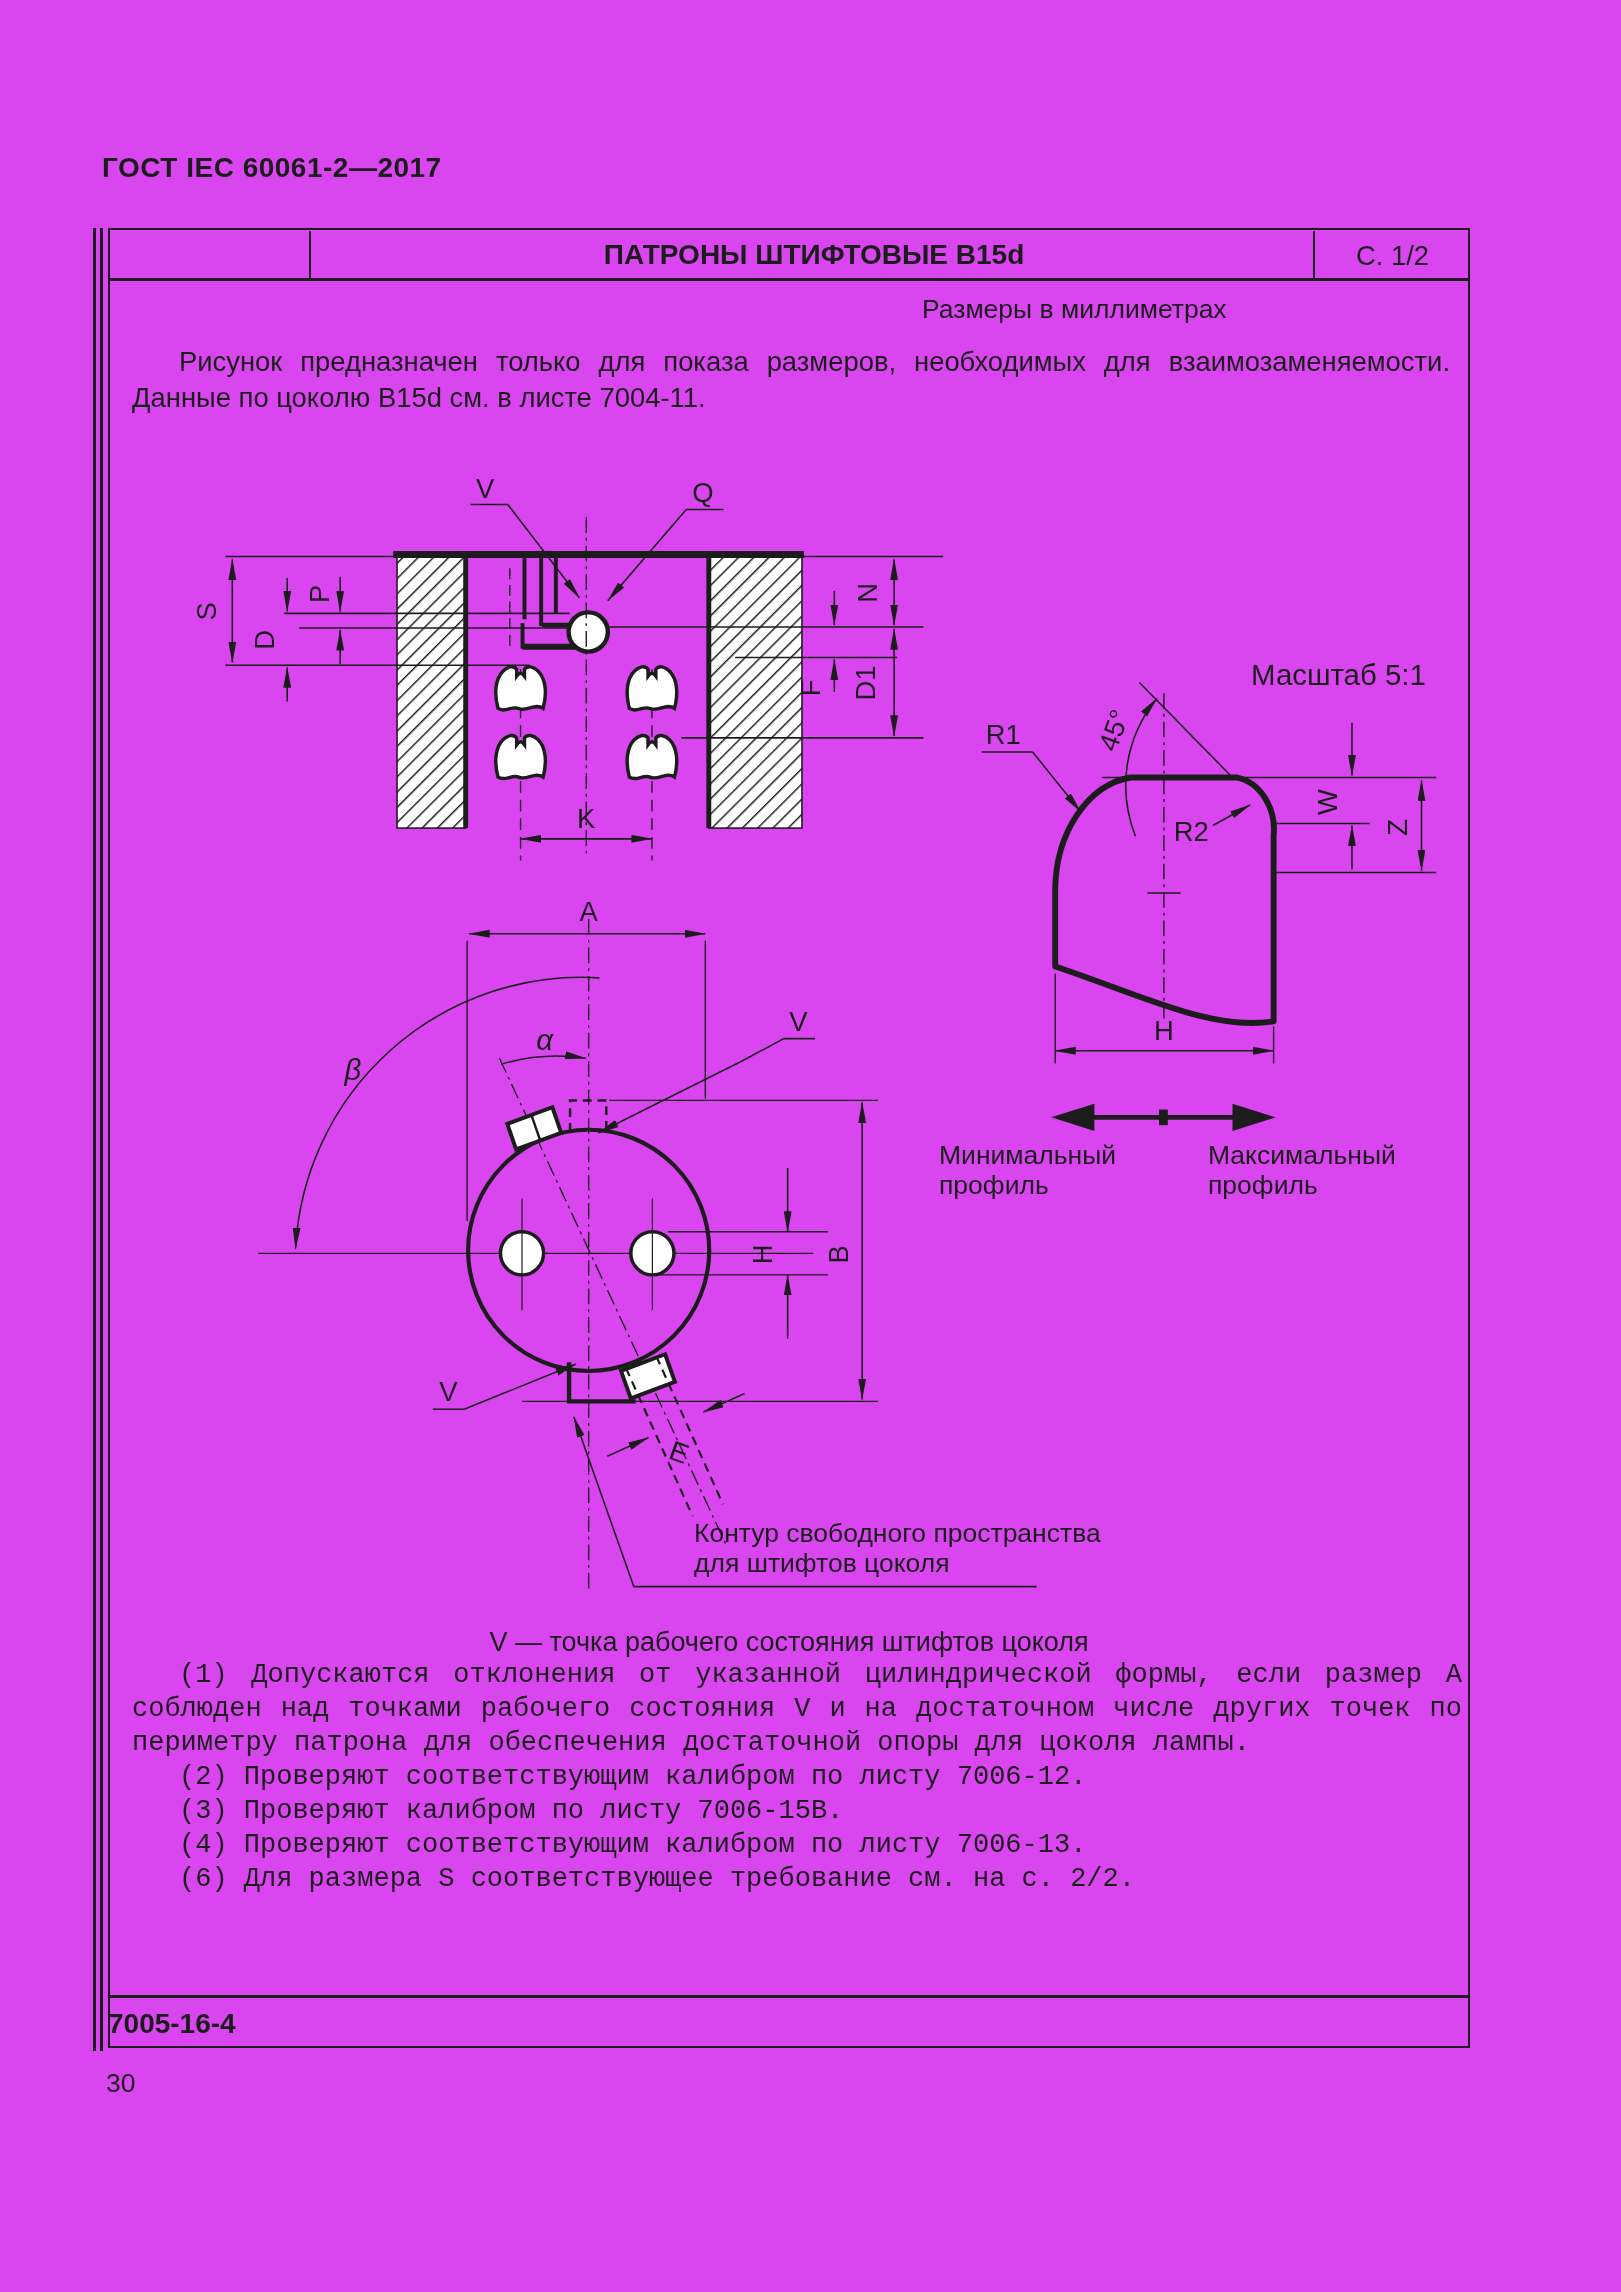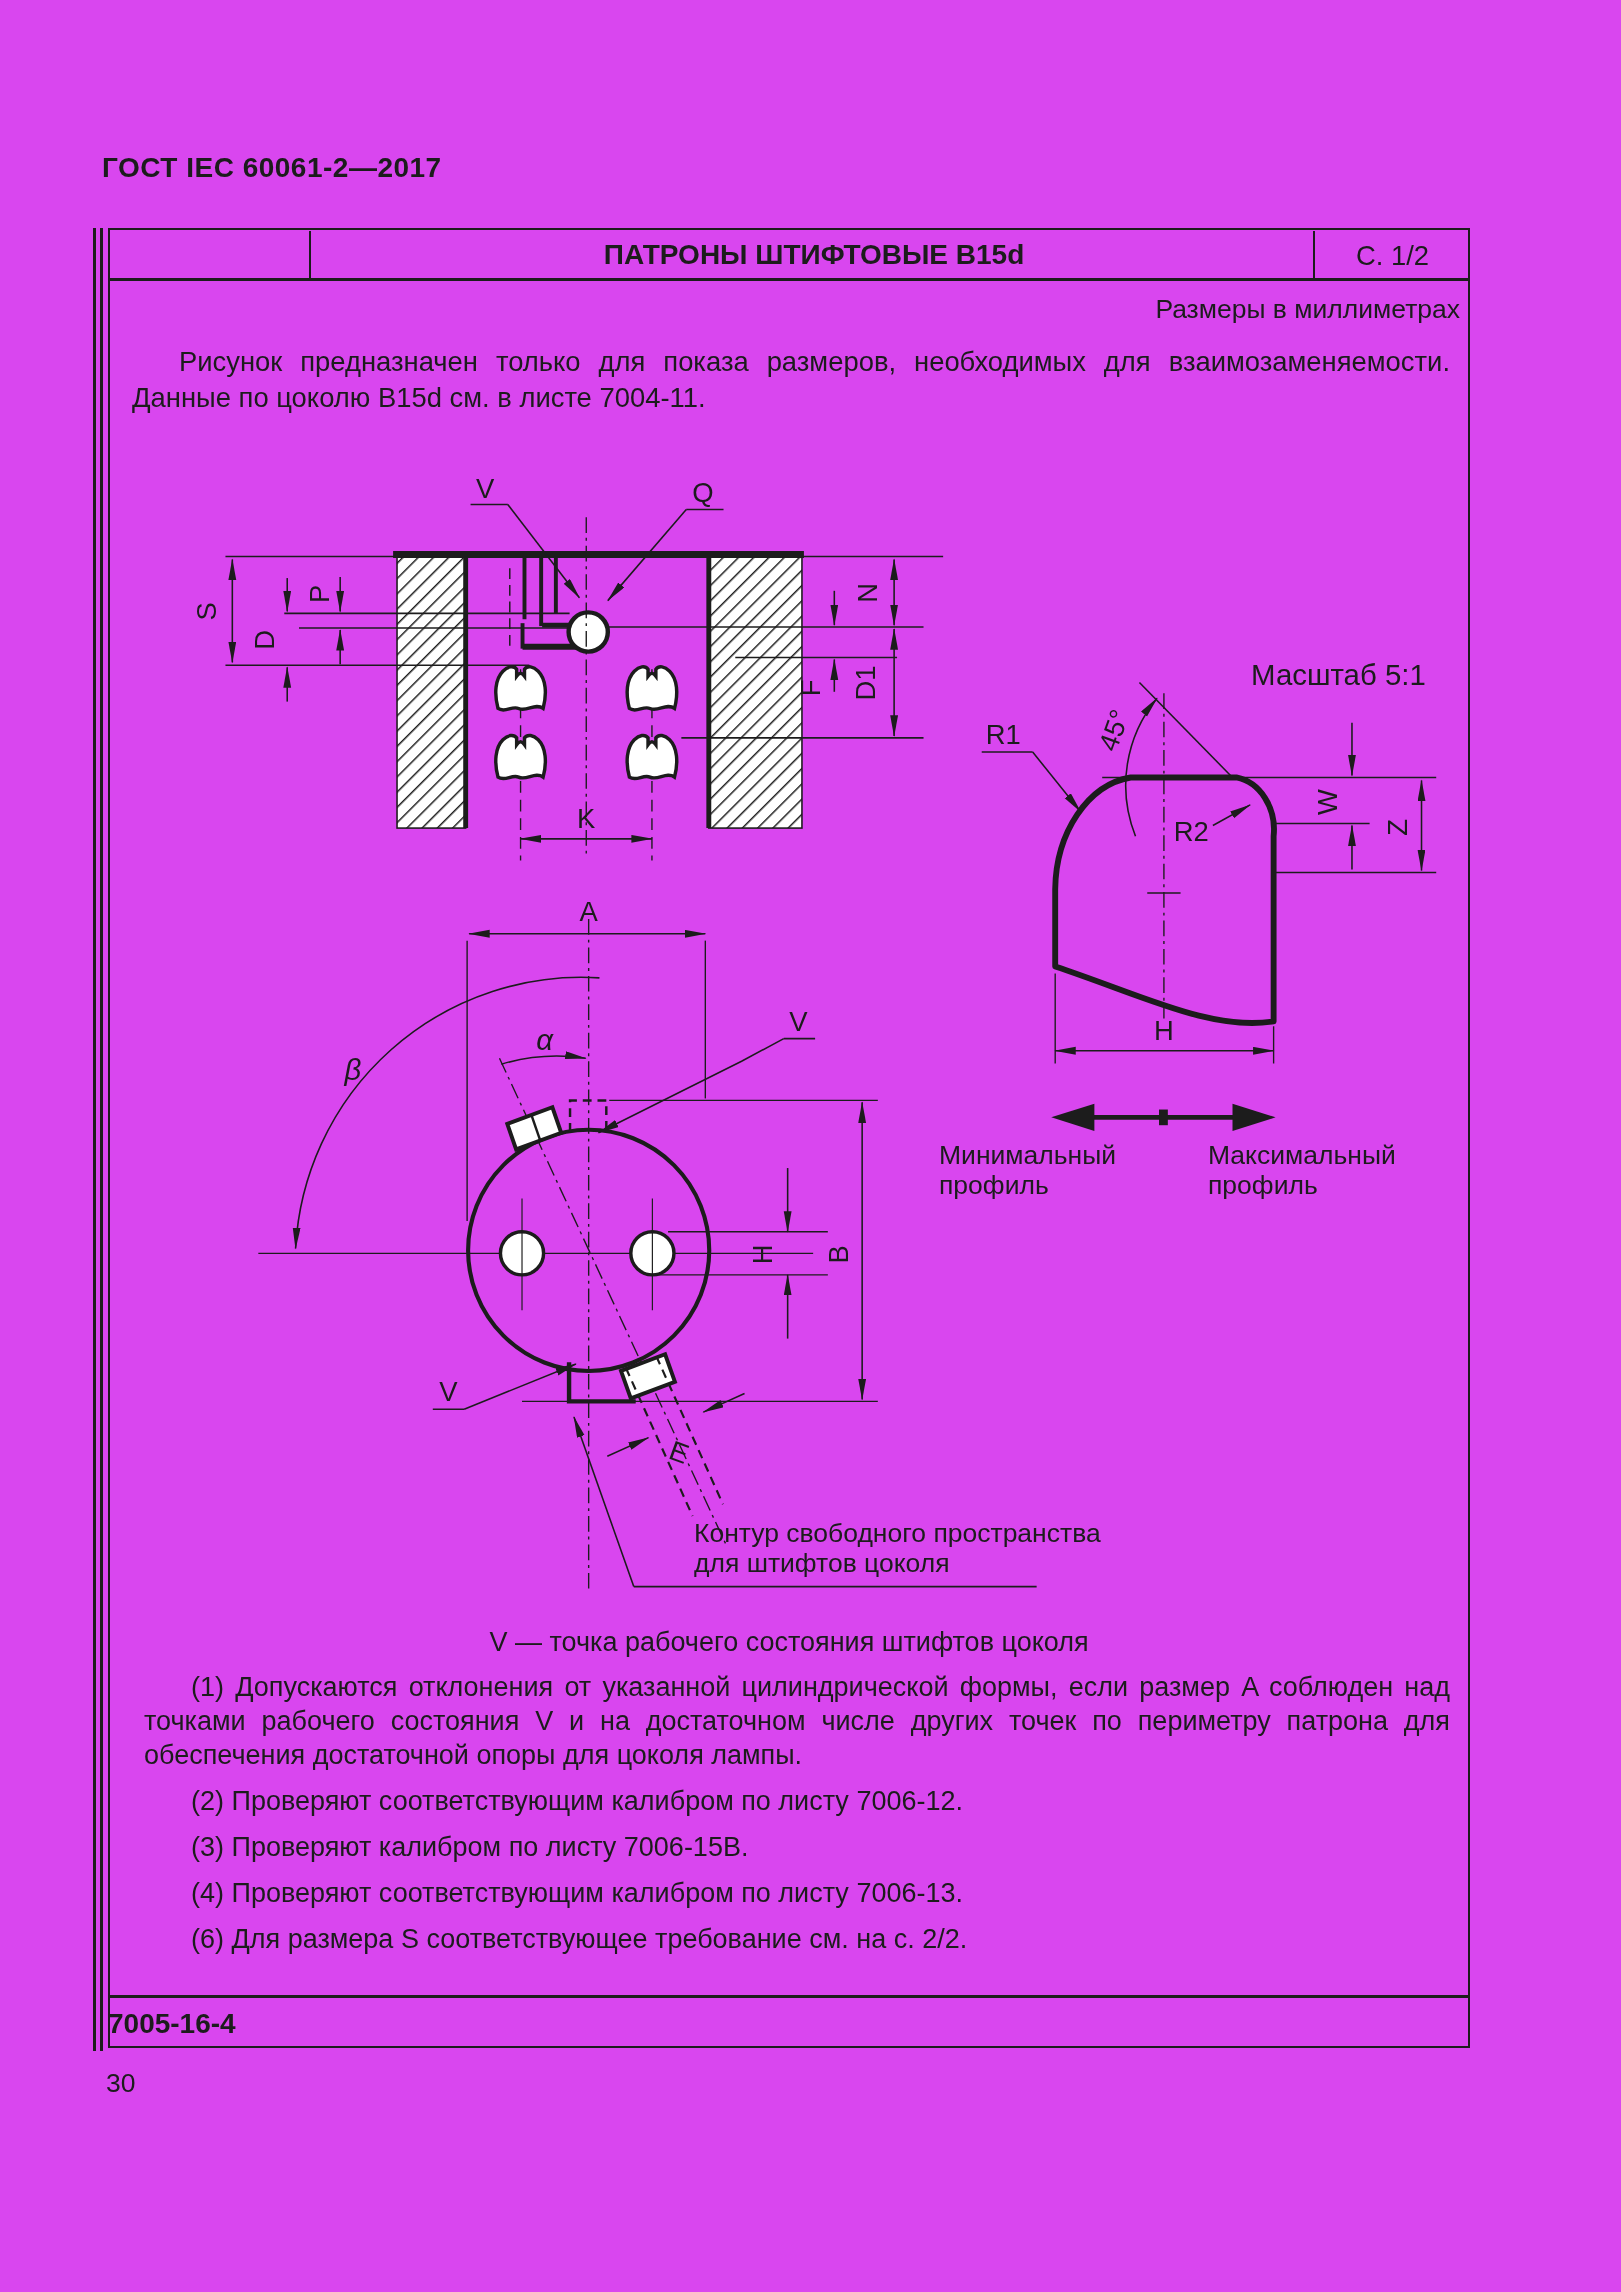--- a/index.html
+++ b/index.html
@@ -8,29 +8,29 @@
   .abs{position:absolute;}
   .gost-head{left:102px;top:152px;font-size:28px;font-weight:bold;letter-spacing:0.5px;}
   
   .vrule{width:2.9px;background:#1c1c1c;top:228px;height:1823px;}
   .box{left:108px;top:228px;width:1362px;height:1820px;border:2.5px solid #1c1c1c;box-sizing:border-box;}
   .hdr-row{left:108px;top:228px;width:1362px;height:53px;border:2.5px solid #1c1c1c;border-bottom:3.9px solid #1c1c1c;box-sizing:border-box;}
   .hdr-div1{left:309px;top:231px;width:2px;height:48px;background:#1c1c1c;}
   .hdr-div2{left:1313px;top:231px;width:2px;height:48px;background:#1c1c1c;}
   .hdr-title{left:314px;top:239px;width:1000px;text-align:center;font-weight:bold;font-size:28px;}
   .hdr-page{left:1315px;top:240px;width:155px;text-align:center;font-size:27.4px;}
-  .units{left:880px;top:294px;width:580px;text-align:right;font-size:26.5px;}
+  .units{left:922px;top:294px;width:580px;text-align:left;font-size:26.5px;}
   .intro{left:132px;top:344px;width:1318px;font-size:27.4px;line-height:36px;text-align:justify;text-indent:47px;}
   .contour-note{left:694px;top:1518px;width:412px;font-size:26.5px;line-height:30px;}
   .minp{left:939px;top:1140px;width:255px;font-size:26.5px;line-height:30px;}
   .maxp{left:1208px;top:1140px;width:255px;font-size:26.5px;line-height:30px;}
   .limitcap{left:931px;top:1210px;width:461px;text-align:center;font-size:26.5px;line-height:28px;}
   .vcap{left:108px;top:1627px;width:1362px;text-align:center;font-size:27px;}
   .notes{left:132px;top:1658px;width:1330px;font-size:27px;line-height:34px;text-align:justify;}
-  .notes p{margin:12px;text-indent:47px;}
+  .notes p{margin:0;text-indent:47px;font-family:Liberation Mono, monospace;}
   .footer-row{left:108px;top:1995px;width:1362px;height:54px;border-top:3.4px solid #1c1c1c;box-sizing:border-box;
               display:flex;align-items:center;justify-content:flex-start;font-weight:bold;font-size:28px;}
   .pagenum{left:106px;top:2068px;font-size:26.5px;text-align:right;}
   svg{display:block;font-family:inherit;}
   svg text{font-size:28px;fill:#1c1c1c;}
   svg .greek{font-style:italic;font-size:30px;}
 </style>
 </head>
 <body>
 

